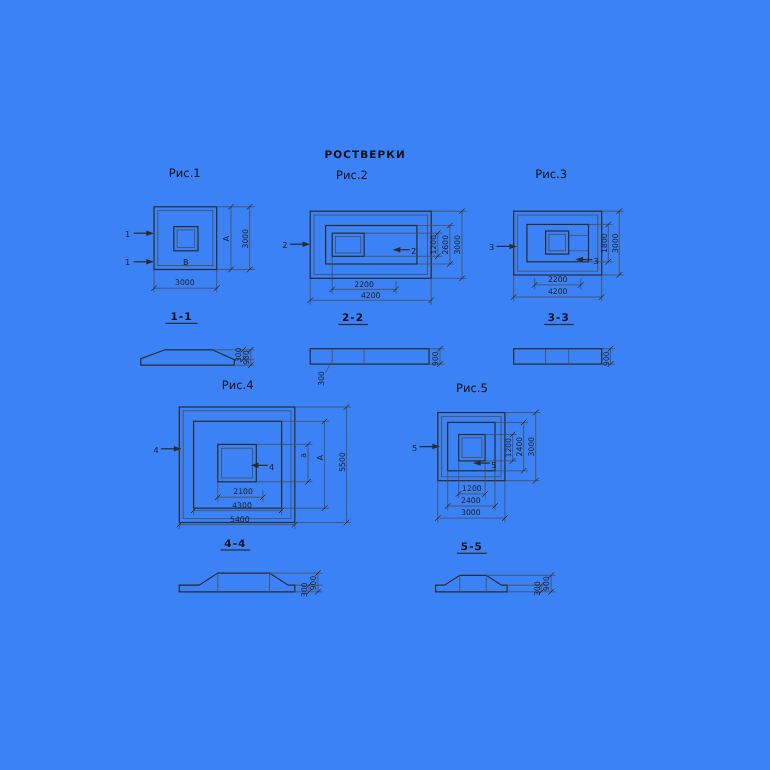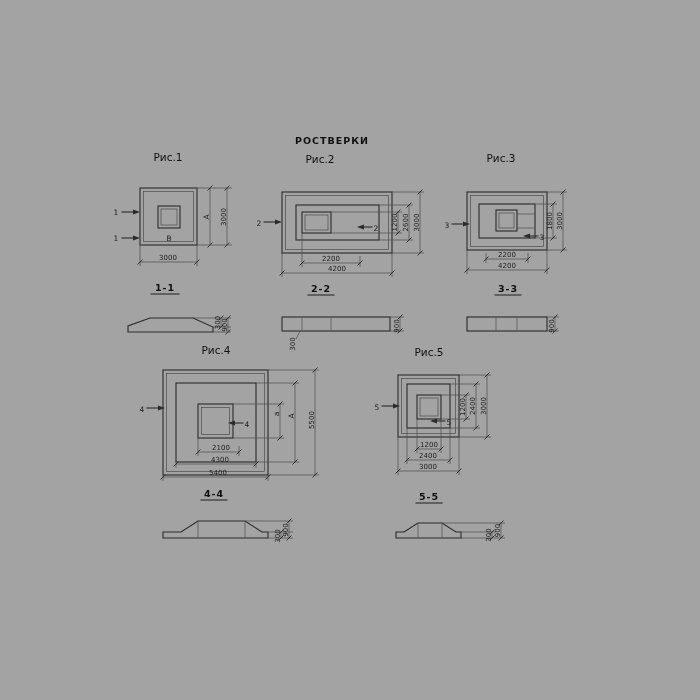--- a/index.html
+++ b/index.html
@@ -1,17 +1,17 @@
 <!DOCTYPE html>
 <html><head>
 <meta charset="utf-8">
 <style>
   html,body{margin:0;padding:0;background:#ffffff;}
   .page{
-    position:relative;width:700px;height:700px;background:#a3a3a3;
+    position:relative;width:700px;height:700px;background:#3b82f6;
     font-family:"DejaVu Sans", sans-serif;overflow:hidden;
   }
   svg{position:absolute;left:0;top:0;}
   .ln{stroke:#2b2b2b;stroke-width:1.1;fill:none;stroke-linecap:square;}
   .thin{stroke:#4a4a4a;stroke-width:0.7;fill:none;}
   .tick{stroke:#2b2b2b;stroke-width:0.9;fill:none;}
   .arr{fill:#2b2b2b;stroke:none;}
   .dimtxt{font-size:7px;fill:#1c1c1c;}
   .lettertxt{font-size:7.5px;fill:#1c1c1c;}
   .figlbl{font-size:10.5px;fill:#101010;}

